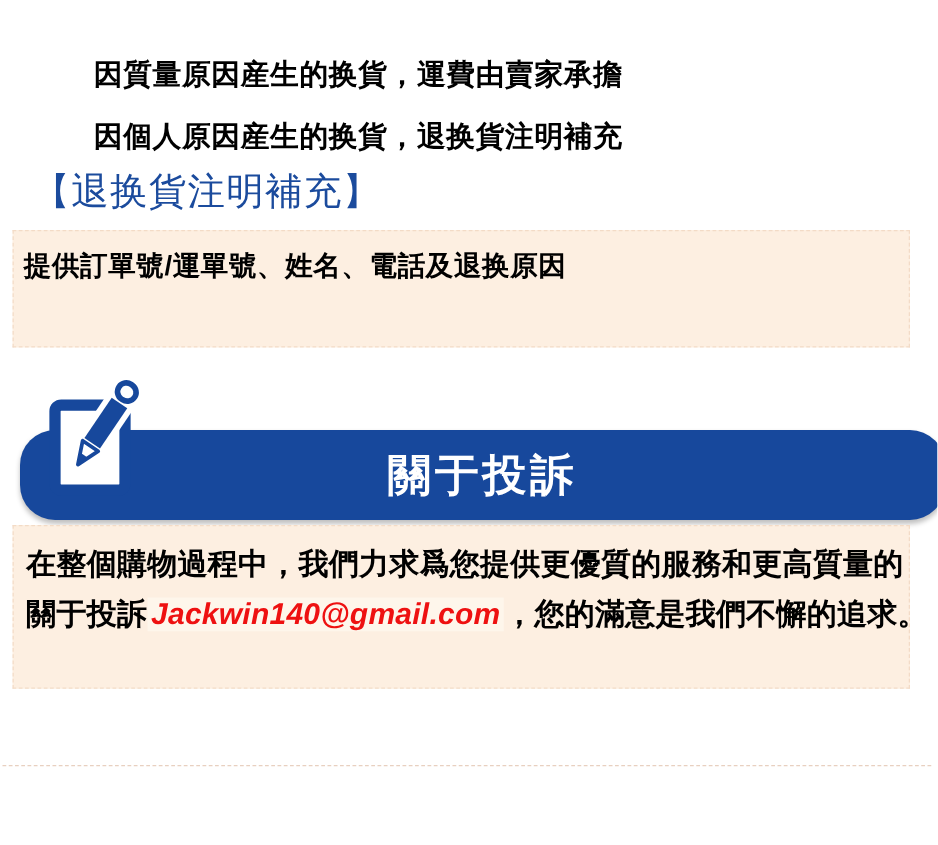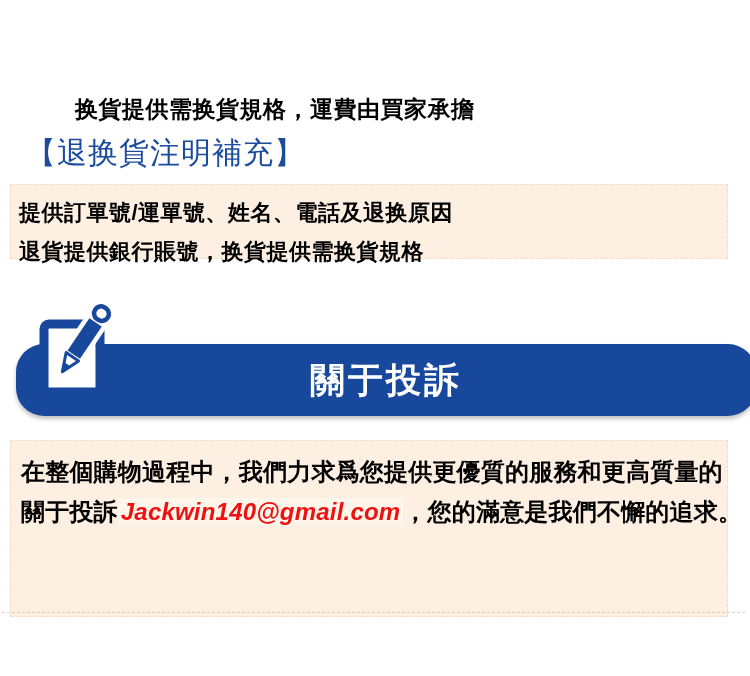--- a/index.html
+++ b/index.html
@@ -23,60 +23,60 @@
     font-size:30px;font-weight:normal;color:var(--heading-blue,#1b4b9d);
     white-space:nowrap;letter-spacing:1px;
   }
   .cream-box{
     position:absolute;left:10px;width:718px;
     background:var(--box-cream,#fdefe1);
     border:1px dashed rgba(231,196,167,0.45);
     box-sizing:border-box;
   }
   .cream-box p{margin:0;font-weight:bold;color:var(--text,#000);white-space:nowrap;}
-  .box-supplement{top:184px;height:75px;padding:8px 0 0 8px;}
+  .box-supplement{top:184px;height:94px;padding:8px 0 0 8px;}
   .box-supplement p{font-size:22px;line-height:39px;letter-spacing:0.5px;}
   .banner{
     position:absolute;left:0;top:344px;width:740px;height:72px;
     background:var(--banner-blue,#17489c);
     border-radius:28px;
     box-shadow:0 3px 4px rgba(0,0,0,0.25);
     display:flex;align-items:center;justify-content:center;margin-left:16px;
   }
   .banner-title{
     font-size:35px;font-weight:bold;color:#ffffff;
     letter-spacing:3px;white-space:nowrap;
   }
   .edit-icon{position:absolute;left:36px;top:297px;width:80px;height:108px;}
-  .box-complaint{top:440px;height:177px;padding:11px 0 15px 10px;}
+  .box-complaint{top:420px;height:131px;padding:11px 0 15px 10px;}
   .box-complaint p{font-size:24px;line-height:40px;letter-spacing:0.2px;}
   .email-link{
     color:var(--email-red,#ee1111);
     font-weight:bold;text-decoration:none;
     background:rgba(255,252,244,0.55);
     padding:0 3px;
     font-style:italic;
   }
   .dashed-divider{
     position:absolute;left:2px;top:612px;width:743px;height:0;
     border-top:1px dashed rgba(214,170,140,0.55);
   }
 </style>
 </head>
 <body>
 
 <div class="page">
 
-  <p class="note n2">换貨提供需换貨規格，運費由買家承擔</p>
+  <p class="note n1">因質量原因産生的换貨，運費由賣家承擔</p>
+  <p class="note n2">因個人原因産生的换貨，退换貨注明補充</p>
 
   <h2 class="section-heading">【退换貨注明補充】</h2>
 
   <div class="cream-box box-supplement">
     <p>提供訂單號/運單號、姓名、電話及退换原因</p>
-    <p>退貨提供銀行賬號，换貨提供需换貨規格</p>
   </div>
 
   <div class="banner">
     <span class="banner-title">關于投訴</span>
   </div>
 
   <svg class="edit-icon" viewBox="0 0 80 108" xmlns="http://www.w3.org/2000/svg" aria-hidden="true">
 
     <rect x="8" y="27" width="56" height="68" rx="5" fill="#ffffff" stroke="#17489c" stroke-width="9"></rect>
 

